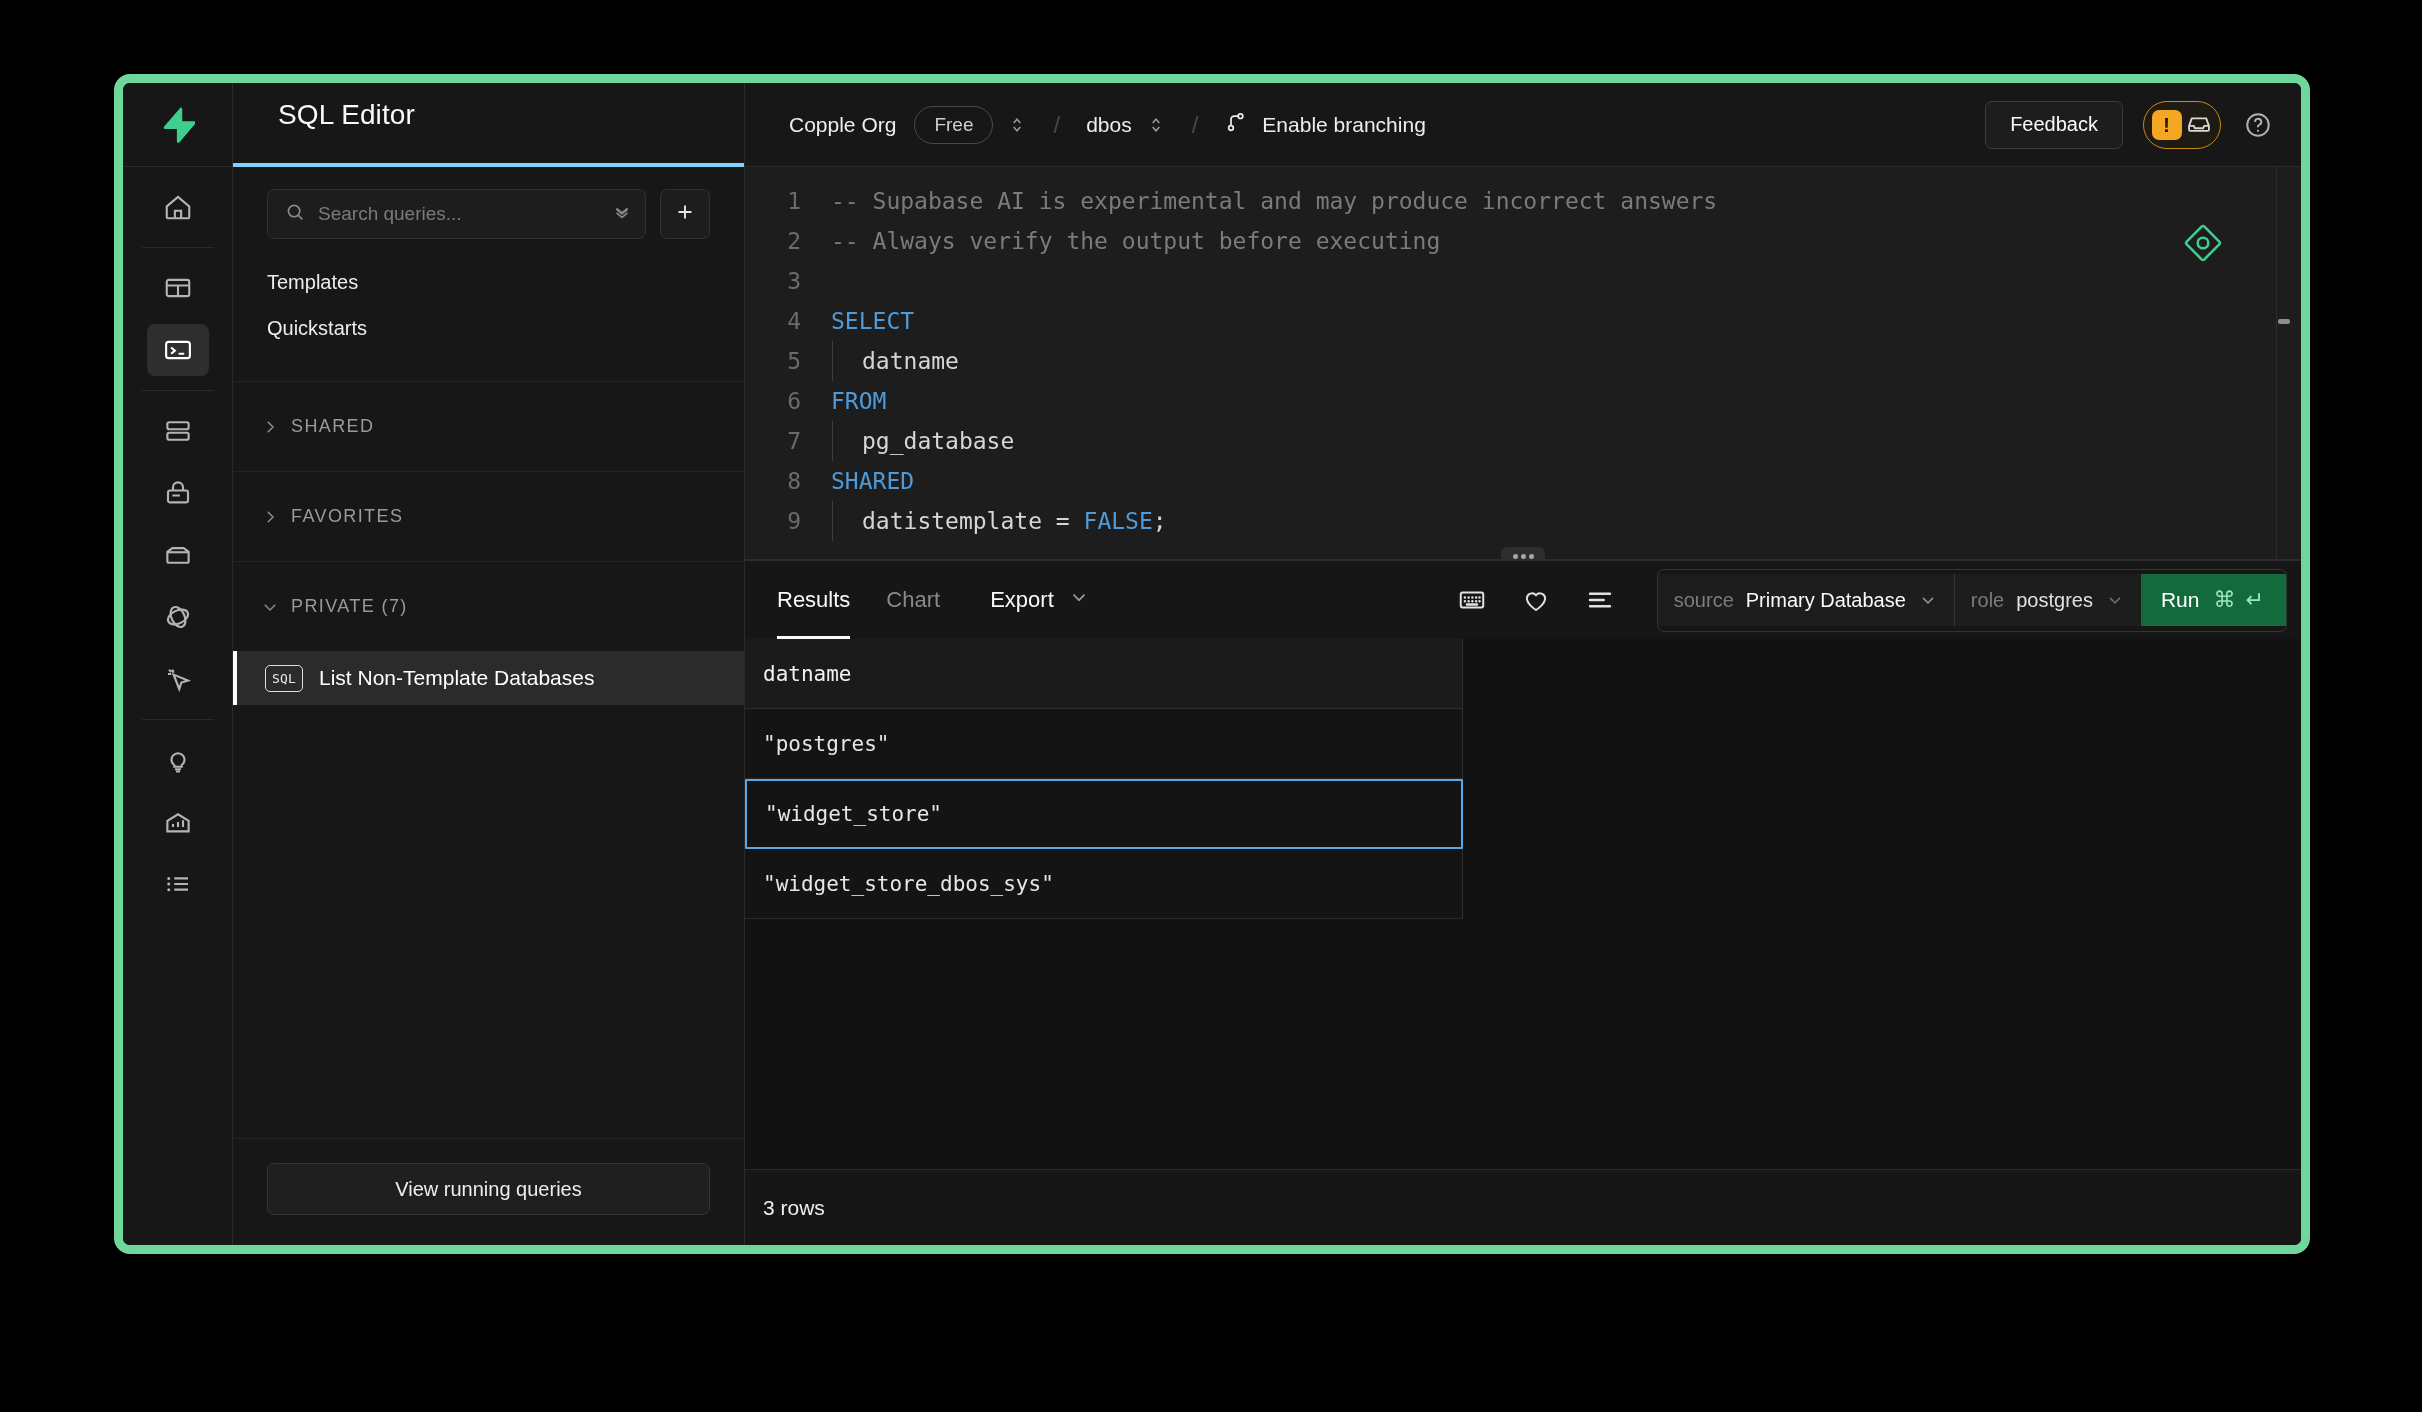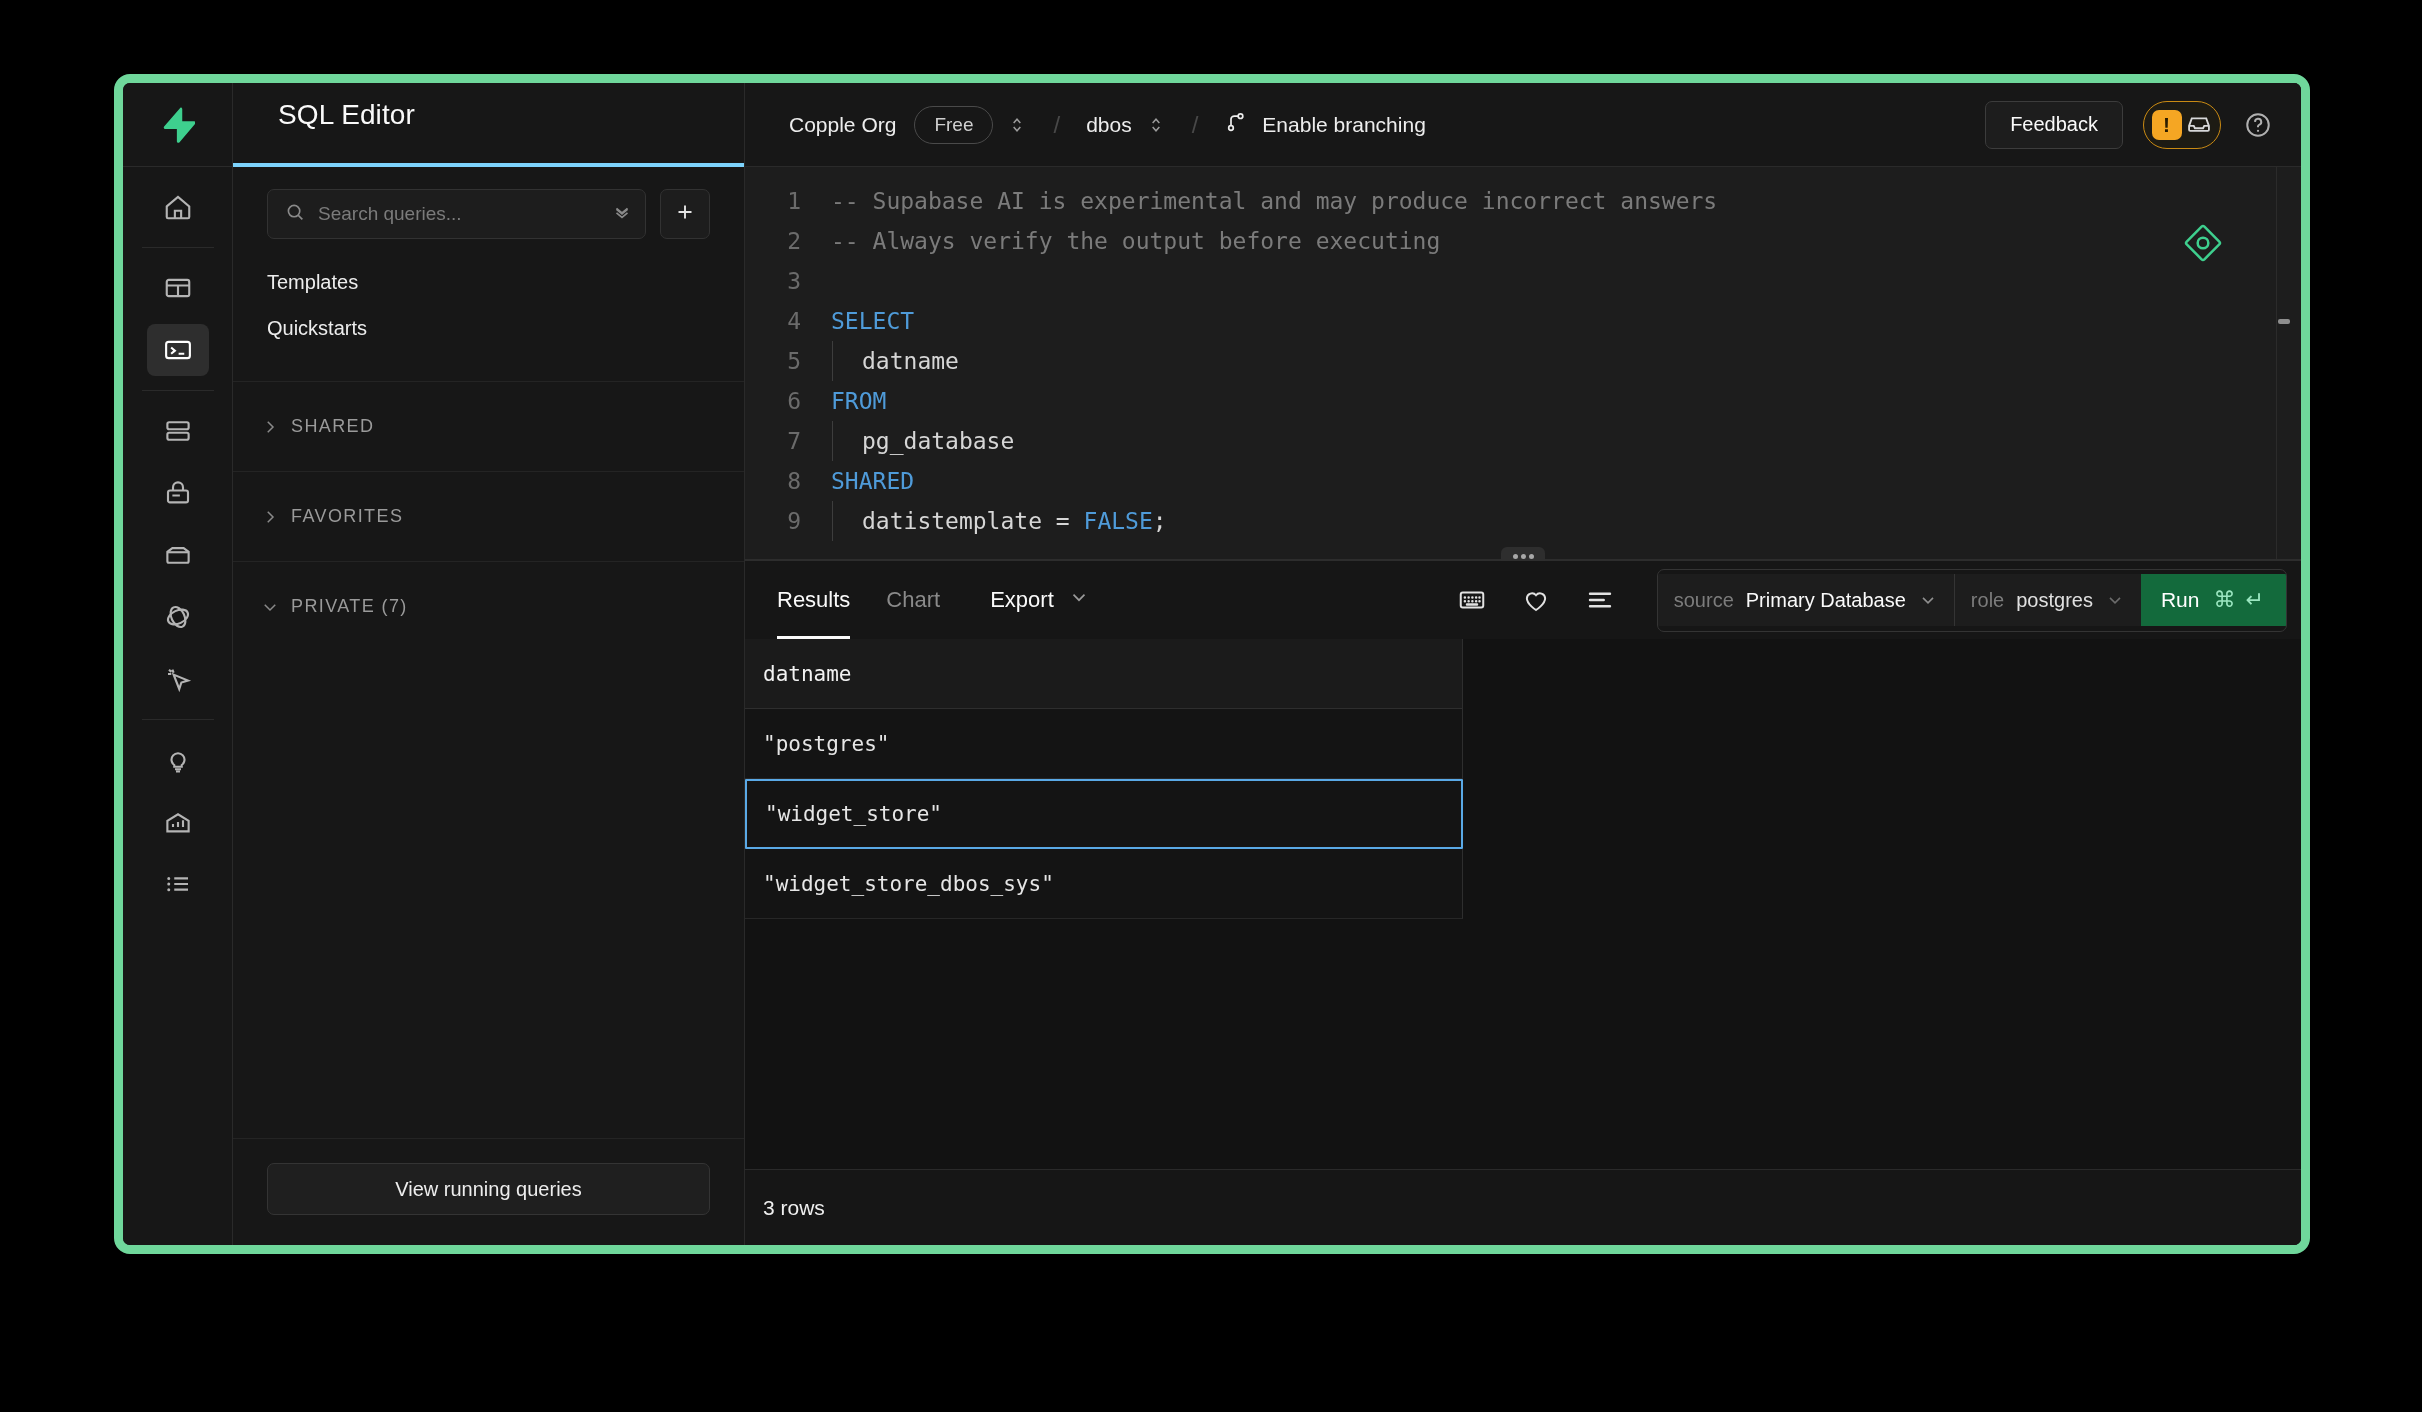--- a/index.html
+++ b/index.html
@@ -546,20 +546,24 @@
 
     <div class="sec-header private">
       <span class="chev">
         <svg width="18" height="18" viewBox="0 0 24 24" fill="none" stroke="currentColor" stroke-width="2">
             <path d="M5 9l7 7 7-7"></path>
           </svg>
       </span>
       <span>PRIVATE (7)</span>
     </div>
 
+    <div class="query-item">
+      <span class="sql-chip">SQL</span>
+      <span>List Non-Template Databases</span>
+    </div>
 
     <div id="panel-filler"></div>
 
     <div id="panel-footer">
       <div id="view-running-btn">
         <span>View running queries</span>
       </div>
     </div>
   </div>
 

